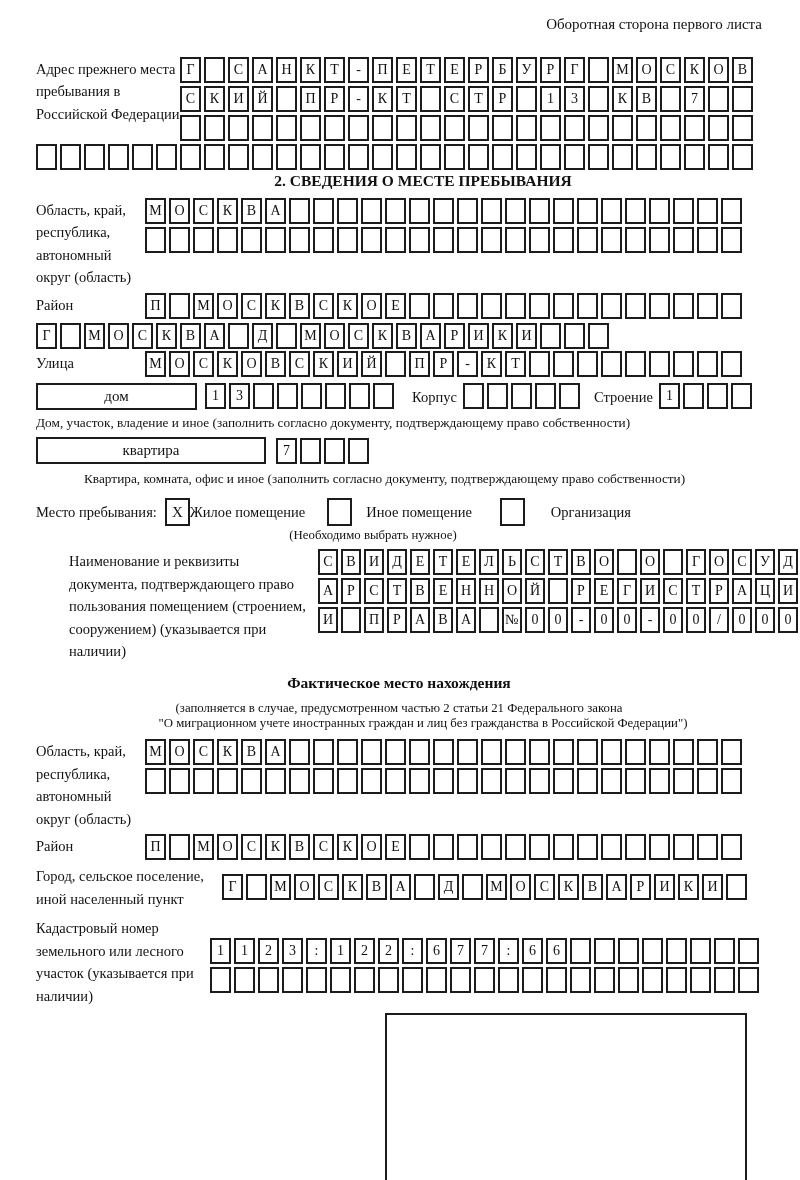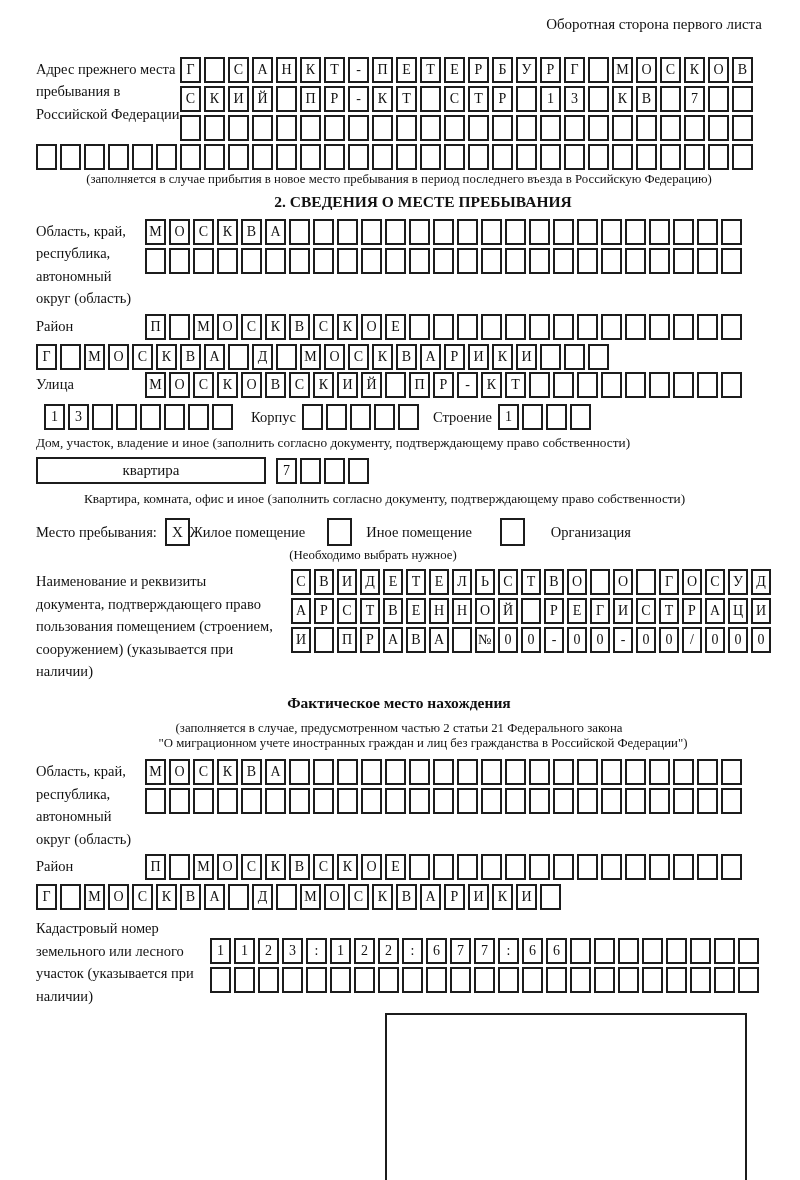--- a/index.html
+++ b/index.html
@@ -141,21 +141,20 @@
       <span class="cell"></span>
       <span class="cell"></span>
       <span class="cell"></span>
       <span class="cell"></span>
       <span class="cell"></span>
       <span class="cell"></span>
       <span class="cell"></span>
       <span class="cell"></span>
       <span class="cell"></span>
     </div>
-  <div class="note mb6">(заполняется в случае прибытия в новое место пребывания в период последнего въезда в Российскую Федерацию)</div>
 
   <div class="title mb8">2. СВЕДЕНИЯ О МЕСТЕ ПРЕБЫВАНИЯ</div>
 
   <div class="frow mb4">
     <div class="flabel" style="flex:0 0 109px;">Область, край, республика, автономный округ (область)</div>
     <div class="cellcol">
       <div class="cellrow">
           <span class="cell">М</span>
           <span class="cell">О</span>
           <span class="cell">С</span>
@@ -297,20 +296,21 @@
         <span class="cell"></span>
         <span class="cell"></span>
         <span class="cell"></span>
         <span class="cell"></span>
         <span class="cell"></span>
         <span class="cell"></span>
       </div>
   </div>
 
   <div class="frow mb2" style="align-items:center;">
+    <div class="bigbox" style="width:161px;">дом</div>
     <div class="cellrow" style="margin-left:8px;">
         <span class="cell">1</span>
         <span class="cell">3</span>
         <span class="cell"></span>
         <span class="cell"></span>
         <span class="cell"></span>
         <span class="cell"></span>
         <span class="cell"></span>
         <span class="cell"></span>
       </div>
@@ -348,21 +348,21 @@
     <div class="chk" style="margin-left:8px;">X</div>
     <div class="flabel" style="">Жилое помещение</div>
     <div class="chk" style="margin-left:22px;"></div>
     <div class="flabel" style="margin-left:14px;">Иное помещение</div>
     <div class="chk" style="margin-left:28px;"></div>
     <div class="flabel" style="margin-left:26px;text-align:right;">Организация</div>
   </div>
   <div class="note" style="width:330px; margin-left:172px; margin-bottom:6px;">(Необходимо выбрать нужное)</div>
 
   <div class="frow mb10">
-    <div class="flabel" style="flex:0 0 237px; padding-right:18px;">Наименование и реквизиты документа, подтверждающего право пользования помещением (строением, сооружением) (указывается при наличии)</div>
+    <div class="flabel" style="flex:0 0 237px; padding-right:12px;margin-left:33px;">Наименование и реквизиты документа, подтверждающего право пользования помещением (строением, сооружением) (указывается при наличии)</div>
     <div class="cellcol">
       <div class="cellrow">
           <span class="cell sm">С</span>
           <span class="cell sm">В</span>
           <span class="cell sm">И</span>
           <span class="cell sm">Д</span>
           <span class="cell sm">Е</span>
           <span class="cell sm">Т</span>
           <span class="cell sm">Е</span>
           <span class="cell sm">Л</span>
@@ -518,20 +518,21 @@
         <span class="cell"></span>
         <span class="cell"></span>
         <span class="cell"></span>
         <span class="cell"></span>
         <span class="cell"></span>
         <span class="cell"></span>
       </div>
   </div>
 
   <div class="frow mb6" style="align-items:center;">
+    <div class="flabel" style="flex:0 0 186px;">Город, сельское поселение, иной населенный пункт</div>
     <div class="cellrow">
         <span class="cell">Г</span>
         <span class="cell"></span>
         <span class="cell">М</span>
         <span class="cell">О</span>
         <span class="cell">С</span>
         <span class="cell">К</span>
         <span class="cell">В</span>
         <span class="cell">А</span>
         <span class="cell"></span>

